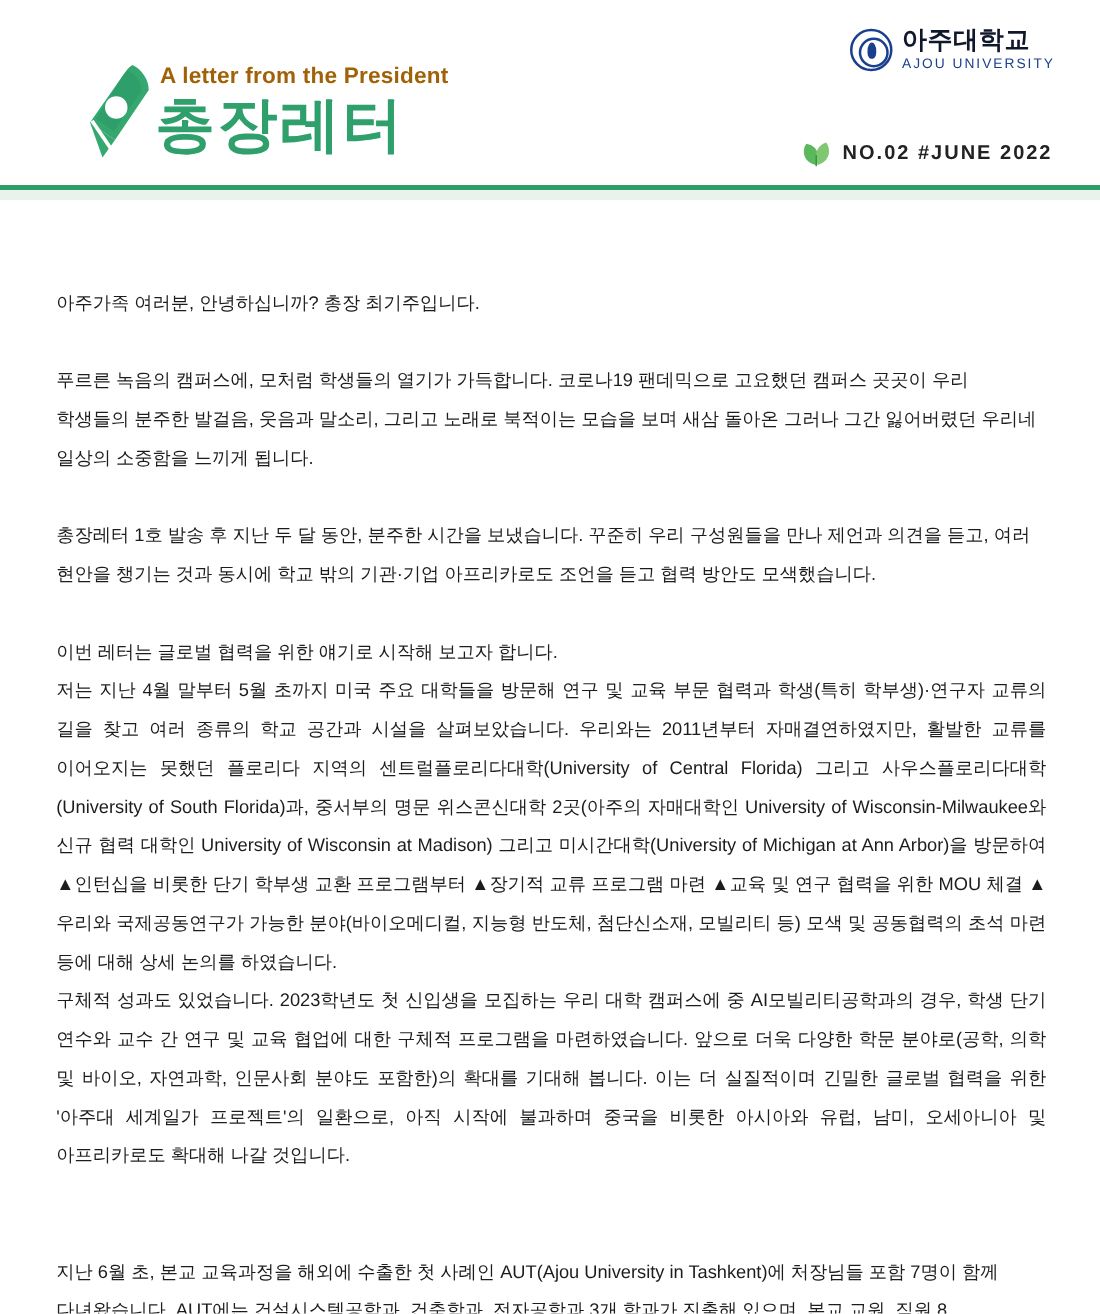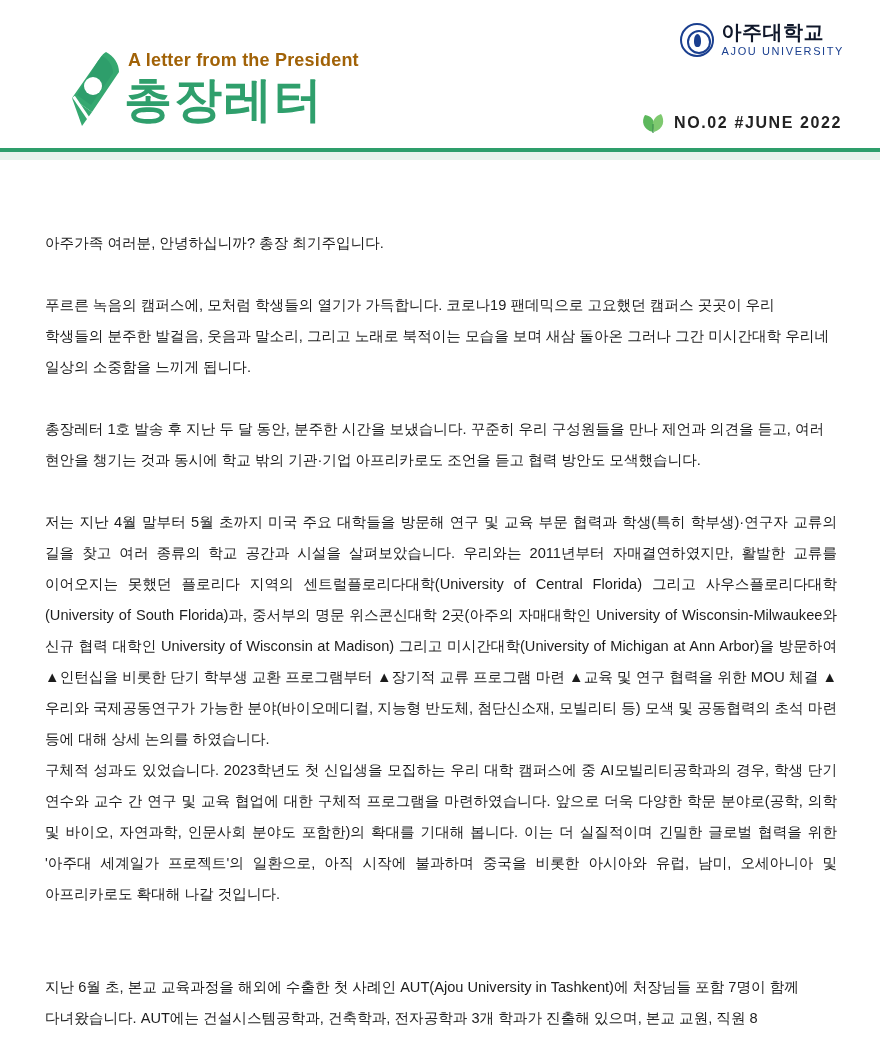--- a/index.html
+++ b/index.html
@@ -193,26 +193,27 @@
     <div class="header-rule"></div>
     <div class="header-band"></div>
   </div>
 
   <div class="body-wrap">
     <div class="content">
 
       <p class="para noj">아주가족 여러분, 안녕하십니까? 총장 최기주입니다.</p>
       <div class="gap-lg"></div>
 
-      <p class="para noj">푸르른 녹음의 캠퍼스에, 모처럼 학생들의 열기가 가득합니다. 코로나19 팬데믹으로 고요했던 캠퍼스 곳곳이 우리 학생들의 분주한 발걸음, 웃음과 말소리, 그리고 노래로 북적이는 모습을 보며 새삼 돌아온 그러나 그간 미시간대학 우리네 일상의 소중함을 느끼게 됩니다.</p>
+      <p class="para noj">푸르른 녹음의 캠퍼스에, 모처럼 학생들의 열기가 가득합니다. 코로나19 팬데믹으로 고요했던 캠퍼스 곳곳이 우리 학생들의 분주한 발걸음, 웃음과 말소리, 그리고 노래로 북적이는 모습을 보며 새삼 돌아온 그러나 그간 잃어버렸던 우리네 일상의 소중함을 느끼게 됩니다.</p>
       <div class="gap-lg"></div>
 
       <p class="para noj">총장레터 1호 발송 후 지난 두 달 동안, 분주한 시간을 보냈습니다. 꾸준히 우리 구성원들을 만나 제언과 의견을 듣고, 여러 현안을 챙기는 것과 동시에 학교 밖의 기관·기업 아프리카로도 조언을 듣고 협력 방안도 모색했습니다.</p>
       <div class="gap-lg"></div>
 
+      <p class="para noj">이번 레터는 글로벌 협력을 위한 얘기로 시작해 보고자 합니다.</p>
       <p class="para">저는 지난 4월 말부터 5월 초까지 미국 주요 대학들을 방문해 연구 및 교육 부문 협력과 학생(특히 학부생)·연구자 교류의 길을 찾고 여러 종류의 학교 공간과 시설을 살펴보았습니다. 우리와는 2011년부터 자매결연하였지만, 활발한 교류를 이어오지는 못했던 플로리다 지역의 센트럴플로리다대학(University of Central Florida) 그리고 사우스플로리다대학(University of South Florida)과, 중서부의 명문 위스콘신대학 2곳(아주의 자매대학인 University of Wisconsin-Milwaukee와 신규 협력 대학인 University of Wisconsin at Madison) 그리고 미시간대학(University of Michigan at Ann Arbor)을 방문하여 ▲인턴십을 비롯한 단기 학부생 교환 프로그램부터 ▲장기적 교류 프로그램 마련 ▲교육 및 연구 협력을 위한 MOU 체결 ▲우리와 국제공동연구가 가능한 분야(바이오메디컬, 지능형 반도체, 첨단신소재, 모빌리티 등) 모색 및 공동협력의 초석 마련 등에 대해 상세 논의를 하였습니다.</p>
       <p class="para">구체적 성과도 있었습니다. 2023학년도 첫 신입생을 모집하는 우리 대학 캠퍼스에 중 AI모빌리티공학과의 경우, 학생 단기 연수와 교수 간 연구 및 교육 협업에 대한 구체적 프로그램을 마련하였습니다. 앞으로 더욱 다양한 학문 분야로(공학, 의학 및 바이오, 자연과학, 인문사회 분야도 포함한)의 확대를 기대해 봅니다. 이는 더 실질적이며 긴밀한 글로벌 협력을 위한 '아주대 세계일가 프로젝트'의 일환으로, 아직 시작에 불과하며 중국을 비롯한 아시아와 유럽, 남미, 오세아니아 및 아프리카로도 확대해 나갈 것입니다.</p>
 
       <div class="gap-xl"></div>
 
       <p class="para noj">지난 6월 초, 본교 교육과정을 해외에 수출한 첫 사례인 AUT(Ajou University in Tashkent)에 처장님들 포함 7명이 함께 다녀왔습니다. AUT에는 건설시스템공학과, 건축학과, 전자공학과 3개 학과가 진출해 있으며, 본교 교원, 직원 8</p>
 
     </div>
   </div>
 

